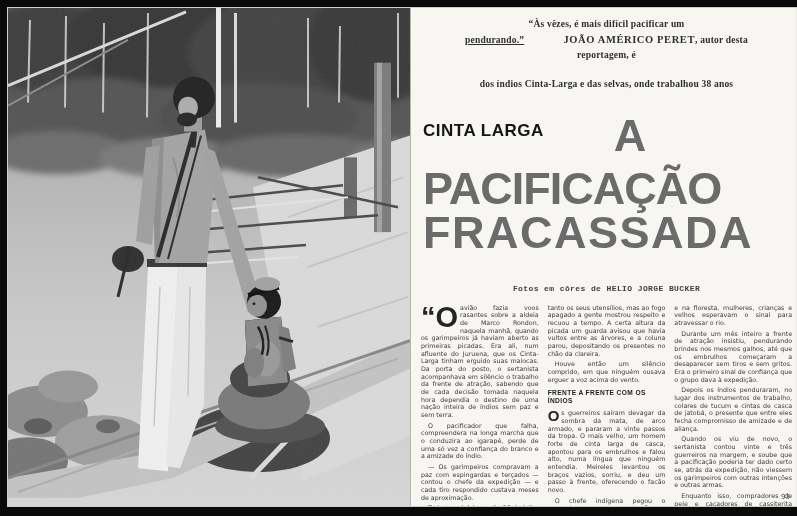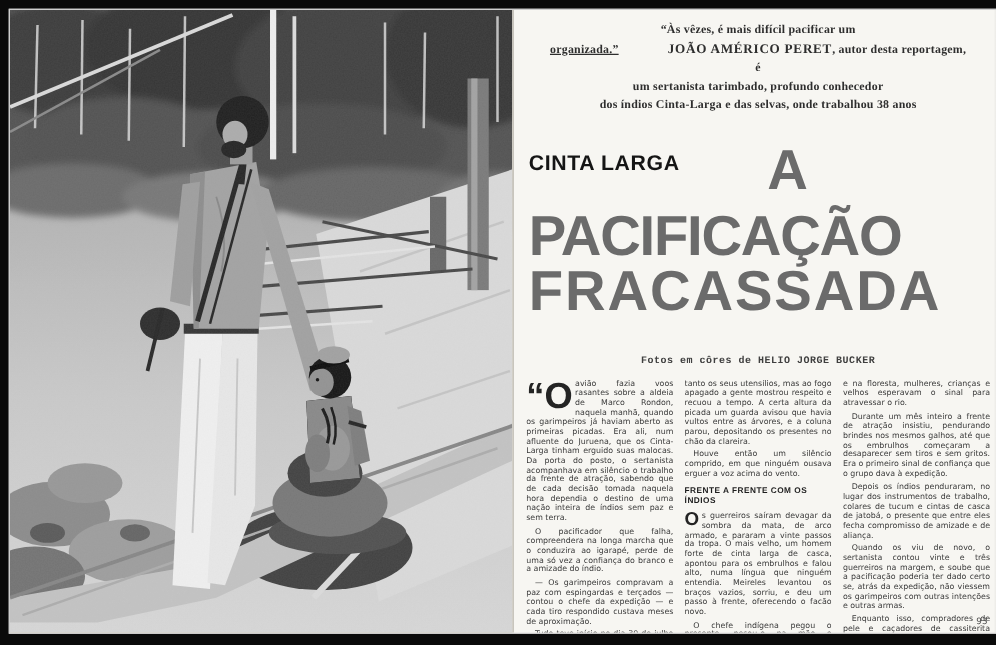--- a/index.html
+++ b/index.html
@@ -231,22 +231,22 @@
       </g>
 
       <rect x="0" y="0" width="402" height="500" filter="url(#grain)" opacity="0.16"></rect>
     </svg>
   </div>
 
   <div class="text-page">
 
     <div class="quote">
       <span>“Às vêzes, é mais difícil pacificar um</span><br>
-      <span class="uline">organizada.”</span><span class="author"> JOÃO AMÉRICO PERET</span><span>, autor desta reportagem, é</span><br>
-      <span>um sertanista tarimbado, profundo conhecedor</span><br>
+      <span class="uline">pendurando.”</span><span class="author"> JOÃO AMÉRICO PERET</span><span>, autor desta reportagem, é</span><br>
+      <br>
       <span>dos índios Cinta-Larga e das  selvas, onde trabalhou 38 anos</span>
     </div>
 
     <div class="headline-block">
       <div class="head-row1">
         <span class="kicker">CINTA LARGA</span>
         <span class="h-a">A</span>
       </div>
       <div class="h-line l2">PACIFICAÇÃO</div>
       <div class="h-line l3">FRACASSADA</div>

